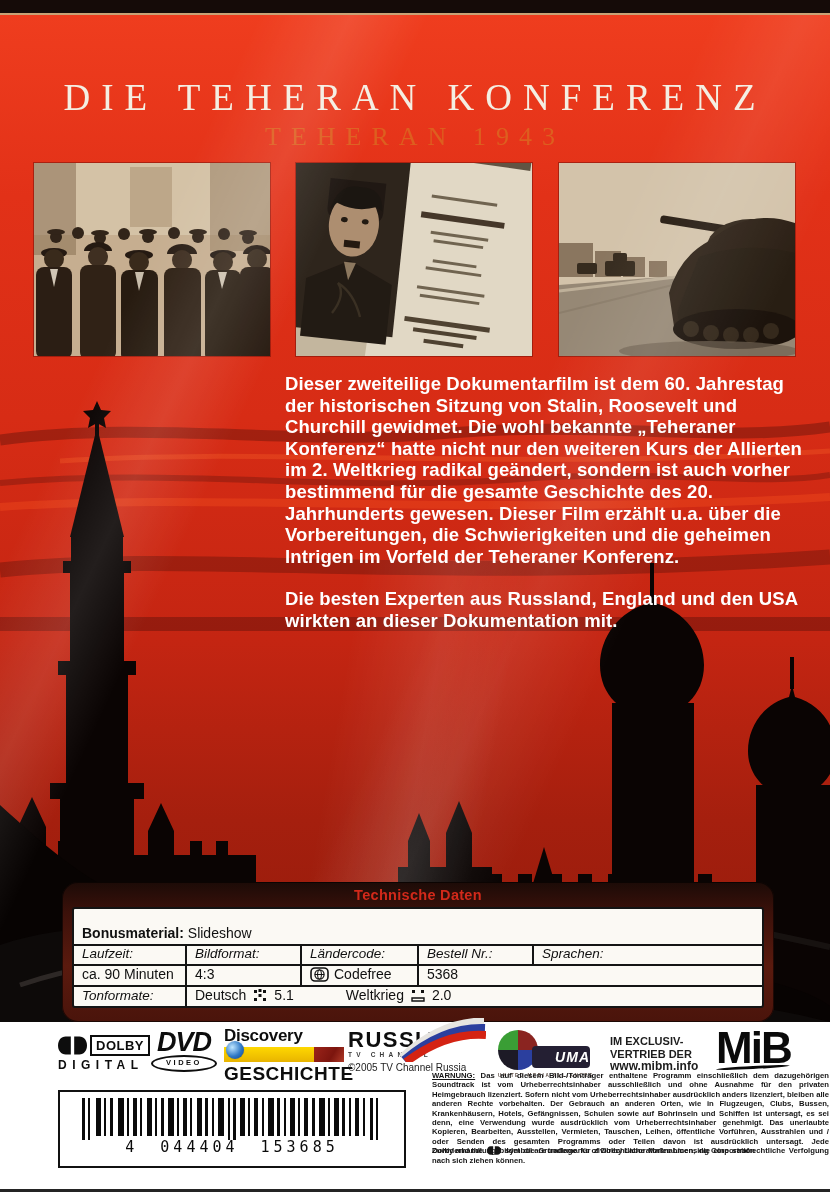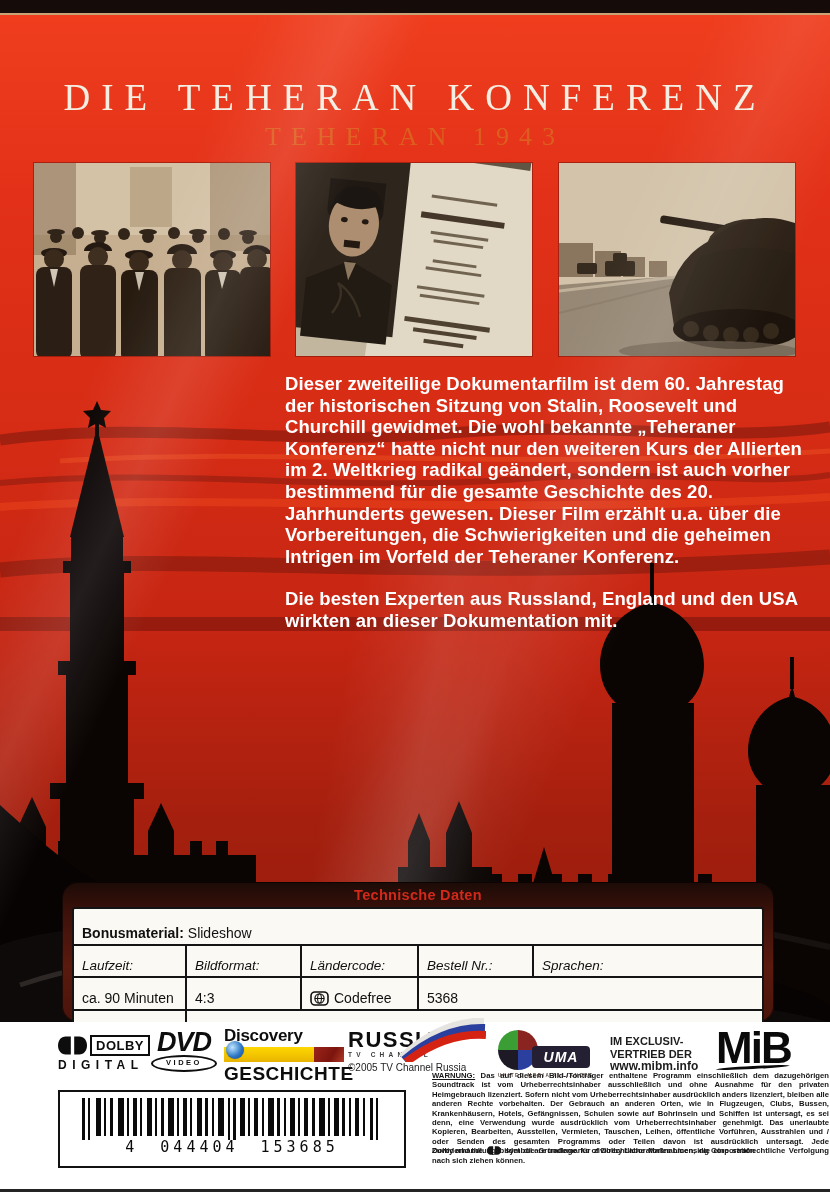--- a/index.html
+++ b/index.html
@@ -46,21 +46,21 @@
   .panel{left:62px;top:882px;width:712px;height:140px;border-radius:16px;
     background:linear-gradient(180deg,#1c0b07 0%,#3c110a 22%,#5a1a0e 60%,#4a140b 100%);
     box-shadow:inset 0 0 0 1px rgba(0,0,0,.6);}
   .tech-header{position:absolute;left:0;top:5px;width:100%;text-align:center;
     color:#d2291a;font-size:14.5px;font-weight:bold;letter-spacing:.3px;}
   .tech-table{position:absolute;left:10px;top:25px;width:688px;background:#fbf9f4;
     border:2px solid #141414;border-radius:3px;color:#101010;}
   .t-row{display:grid;border-top:2px solid #141414;}
   .t-row:first-child{border-top:none;}
   .t-cols{grid-template-columns:111px 115px 117px 115px auto;}
-  .t-cell{padding:12px 8px 3px 8px;border-left:2px solid #141414;display:flex;align-items:center;gap:5px;text-align:center;}
+  .t-cell{padding:0 8px 3px 8px;border-left:2px solid #141414;display:flex;align-items:center;gap:5px;text-align:center;}
   .t-cell:first-child{border-left:none;}
   .t-label{font-style:italic;font-size:13.5px;}
   .t-value{font-size:14px;}
   .bonus-row{display:block;padding:16px 8px 3px 8px;font-size:14px;}
   .bonus-label{font-weight:bold;}
   .ton-row{grid-template-columns:111px auto;}
   .ton-vals{display:flex;align-items:center;gap:7px;font-size:14px;}
   .ton-gap{width:38px;}
   .mini-icon{display:inline-block;vertical-align:middle;}
 
@@ -89,21 +89,21 @@
 
   .russia{left:348px;top:1030px;width:130px;}
   .russia-word{font-size:22px;font-weight:900;letter-spacing:1.5px;line-height:20px;}
   .russia-sub{font-size:6.5px;letter-spacing:4.2px;color:#3a3a3a;font-weight:bold;margin-top:1px;}
   .russia-copy{font-size:10px;color:#1c1c1c;margin-top:4px;white-space:nowrap;}
   .russia-swoosh{position:absolute;right:-8px;top:-12px;}
 
   .uma{left:498px;top:1030px;width:100px;}
   .uma-mark{position:relative;height:40px;}
   .uma-badge{position:absolute;left:34px;top:16px;width:58px;height:22px;background:#241f33;border-radius:4px;
-    color:#ffffff;font-weight:900;font-style:italic;font-size:14px;text-align:center;line-height:22px;letter-spacing:1px;}
+    color:#ffffff;font-weight:900;font-style:italic;font-size:14px;text-align:right;line-height:22px;letter-spacing:1px;}
   .uma-caption{font-size:4.6px;letter-spacing:1.6px;color:#5a4a42;font-weight:bold;margin-top:3px;}
 
   .exclusiv{left:610px;top:1035px;width:105px;font-size:11px;font-weight:bold;line-height:12.5px;color:#1c1c1c;}
   .exclusiv .www{font-size:12px;margin-top:0;}
 
   .mib{left:716px;top:1026px;width:86px;font-size:44px;font-weight:900;letter-spacing:-2px;
     color:#0a0a0a;line-height:44px;}
   .mib-underline{width:74px;height:3px;background:#0a0a0a;border-radius:50%;margin-top:-4px;transform:rotate(-3deg);}
 
   

